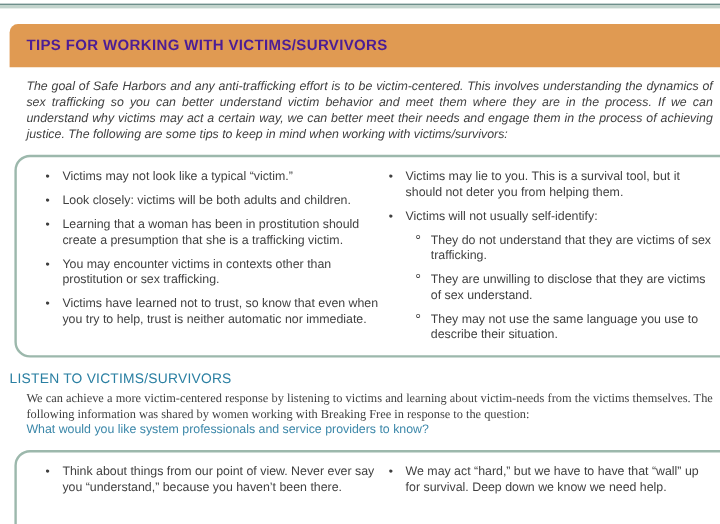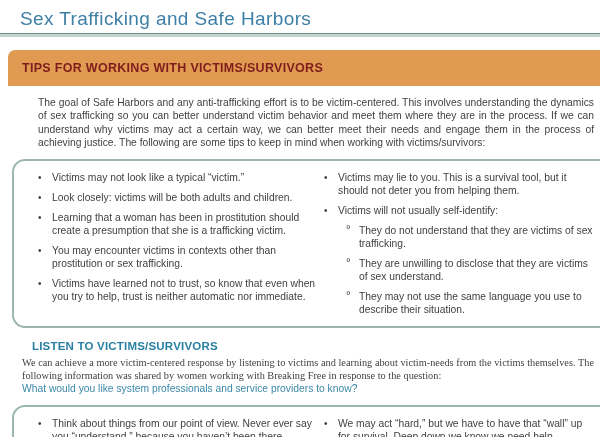--- a/index.html
+++ b/index.html
@@ -13,55 +13,54 @@
   }
   .title-rule{
     margin-top:3px;height:4px;
     background:linear-gradient(to bottom,#6e8f8b 0%,#6e8f8b 34%,#c3d4cd 34%,#c3d4cd 100%);
   }
   .banner{
     margin:13px 0 0 8px;height:36px;background:#e09a52;border-top-left-radius:7px;
     display:flex;align-items:center;padding-left:14px;
   }
   .banner-label{
-    color:#7f1d1d;font-weight:bold;font-size:12.5px;letter-spacing:0.3px;
+    color:#4c1d95;font-weight:bold;font-size:12.5px;letter-spacing:0.3px;
   }
   .intro{
-    margin:10px 6px 0 38px;font-size:10.3px;line-height:13.4px;text-align:justify;
+    margin:10px 6px 0 22px;font-size:10.3px;line-height:13.4px;text-align:justify;font-style:italic;
   }
   .rounded-box{
     margin-left:12px;width:600px;border:2px solid #9cb8ac;border-radius:13px;
     padding:10px 0 10px 24px;display:flex;align-items:flex-start;
   }
   .tips-box{margin-top:9px;}
   .quotes-box{margin-top:9px;height:120px;}
   .col-left{flex:0 0 278px;}
   .col-right{flex:0 0 272px;margin-left:8px;}
   .li{display:flex;font-size:10.3px;line-height:13px;}
   .li + .li{margin-top:7px;}
   .li .bullet{flex:0 0 14px;font-size:10px;line-height:13px;color:#3f3f3f;}
   .li.sub{margin-left:22px;}
   .li.sub .bullet{flex:0 0 13px;font-size:12px;line-height:12px;}
   .listen-heading{
-    margin:12px 0 0 32px;font-size:11.5px;font-weight:bold;letter-spacing:0.2px;color:#2a7fa2;
+    margin:12px 0 0 8px;font-size:11.5px;font-weight:normal;letter-spacing:0.2px;color:#2a7fa2;
   }
   .listen-body{
     margin:4px 6px 0 22px;font-size:10.3px;line-height:13.4px;text-align:justify;font-family:Liberation Serif, serif;
   }
   .listen-question{
     margin:0 6px 0 22px;font-size:10.3px;line-height:13.4px;
     color:#3b87a9;
   }
 </style>
 </head>
 <body>
 
 <div class="page">
 
-  <div class="doc-title">Sex Trafficking and Safe Harbors</div>
   <div class="title-rule"></div>
 
   <div class="banner">
     <span class="banner-label">TIPS FOR WORKING WITH VICTIMS/SURVIVORS</span>
   </div>
 
   <div class="intro">The goal of Safe Harbors and any anti-trafficking effort is to be victim-centered. This involves understanding the dynamics of sex trafficking so you can better understand victim behavior and meet them where they are in the process. If we can understand why victims may act a certain way, we can better meet their needs and engage them in the process of achieving justice. The following are some tips to keep in mind when working with victims/survivors:</div>
 
   <div class="rounded-box tips-box">
     <div class="col-left">

